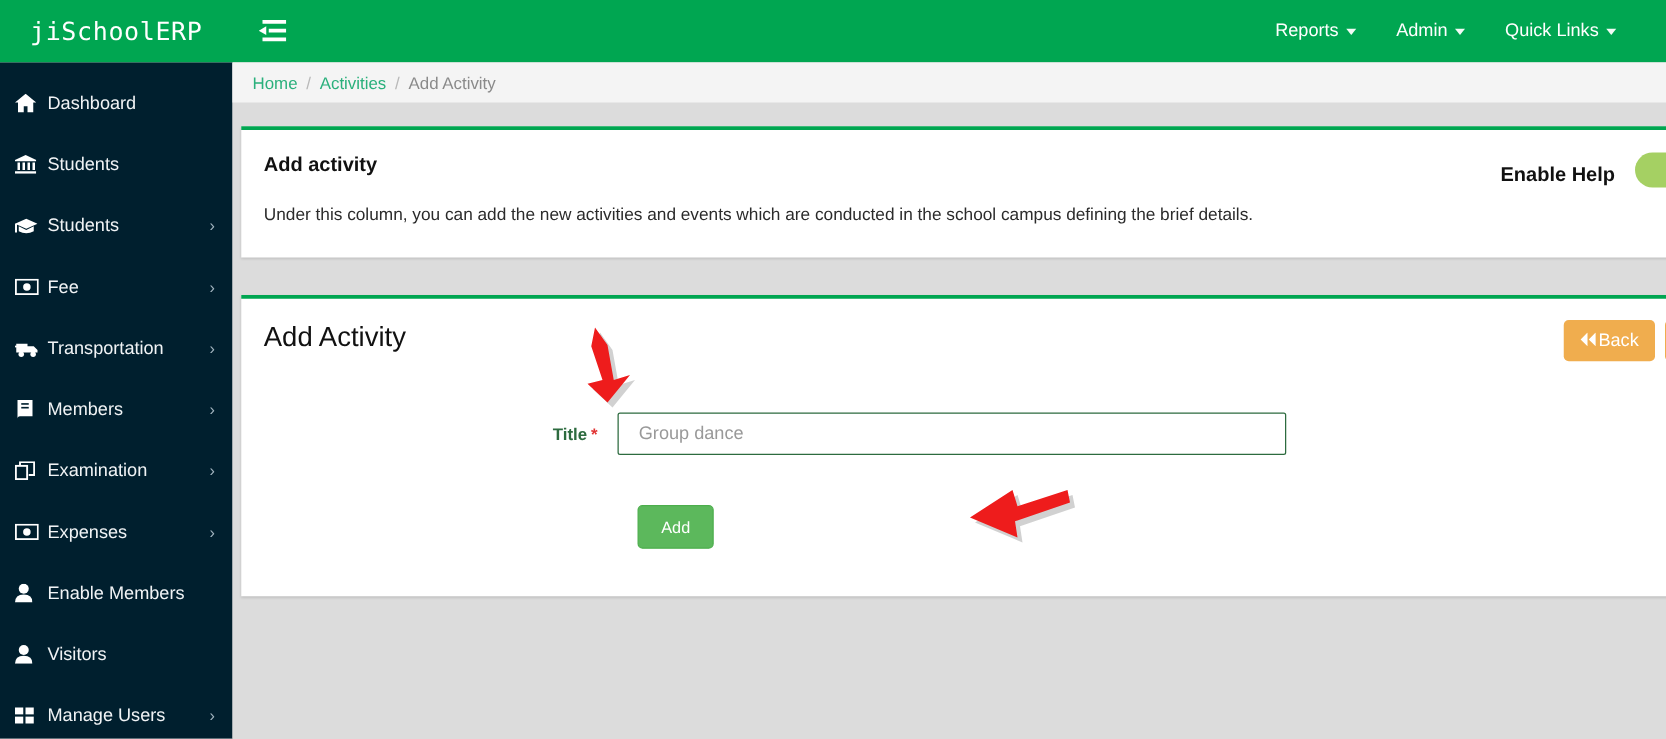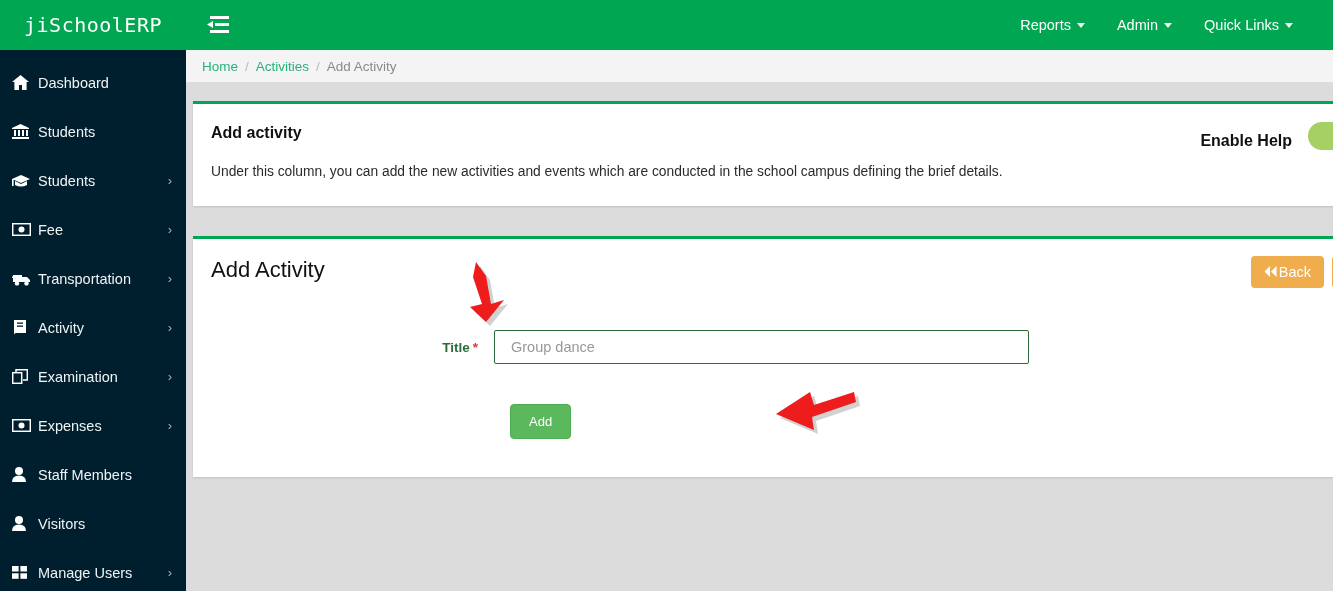--- a/index.html
+++ b/index.html
@@ -260,21 +260,21 @@
     </div>
 
     <div class="side-item">
       <span class="side-ico">
         <svg width="16" height="15" viewBox="0 0 16 15">
             <path d="M2 0 L14 0 L14 13 L4 13 Q2 13 2 15 Z" fill="#fff"></path>
             <rect x="5" y="2.5" width="6" height="1.3" fill="#001f2e"></rect>
             <rect x="5" y="5.5" width="6" height="1.3" fill="#001f2e"></rect>
           </svg>
       </span>
-      <span class="side-label">Activity</span>
+      <span class="side-label">Members</span>
       <span class="side-arrow">›</span>
     </div>
 
     <div class="side-item">
       <span class="side-ico">
         <svg width="16" height="15" viewBox="0 0 16 15">
             <rect x="0.7" y="3.7" width="9" height="10.6" fill="none" stroke="#fff" stroke-width="1.5"></rect>
             <path d="M4 3 L4 0.7 L15.3 0.7 L15.3 11 L11 11" fill="none" stroke="#fff" stroke-width="1.5"></path>
           </svg>
       </span>
@@ -293,21 +293,21 @@
       <span class="side-arrow">›</span>
     </div>
 
     <div class="side-item">
       <span class="side-ico">
         <svg width="14" height="15" viewBox="0 0 14 15">
             <circle cx="7" cy="4" r="4" fill="#fff"></circle>
             <path d="M0 15 Q0 8.5 7 8.5 Q14 8.5 14 15 Z" fill="#fff"></path>
           </svg>
       </span>
-      <span class="side-label">Staff Members</span>
+      <span class="side-label">Enable Members</span>
       <span class="side-arrow"></span>
     </div>
 
     <div class="side-item">
       <span class="side-ico">
         <svg width="14" height="15" viewBox="0 0 14 15">
             <circle cx="7" cy="4" r="4" fill="#fff"></circle>
             <path d="M0 15 Q0 8.5 7 8.5 Q14 8.5 14 15 Z" fill="#fff"></path>
           </svg>
       </span>

